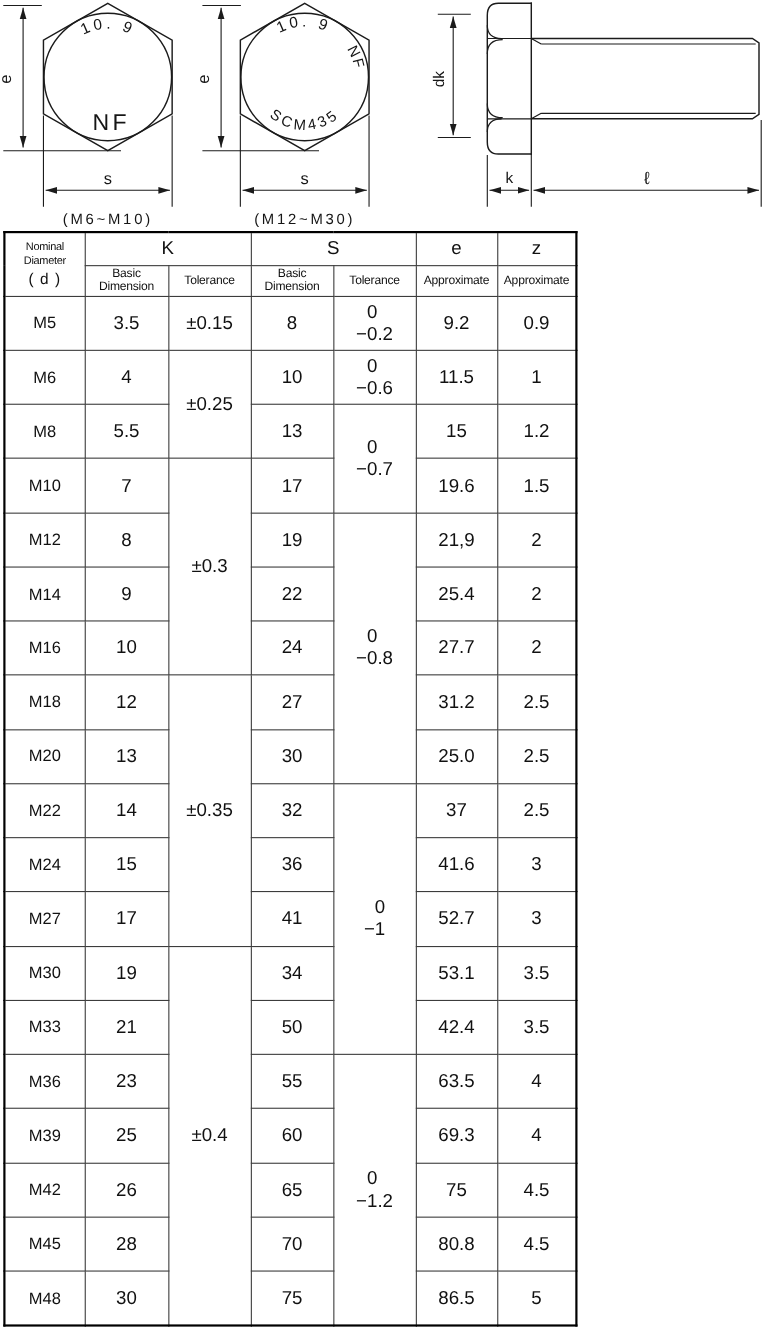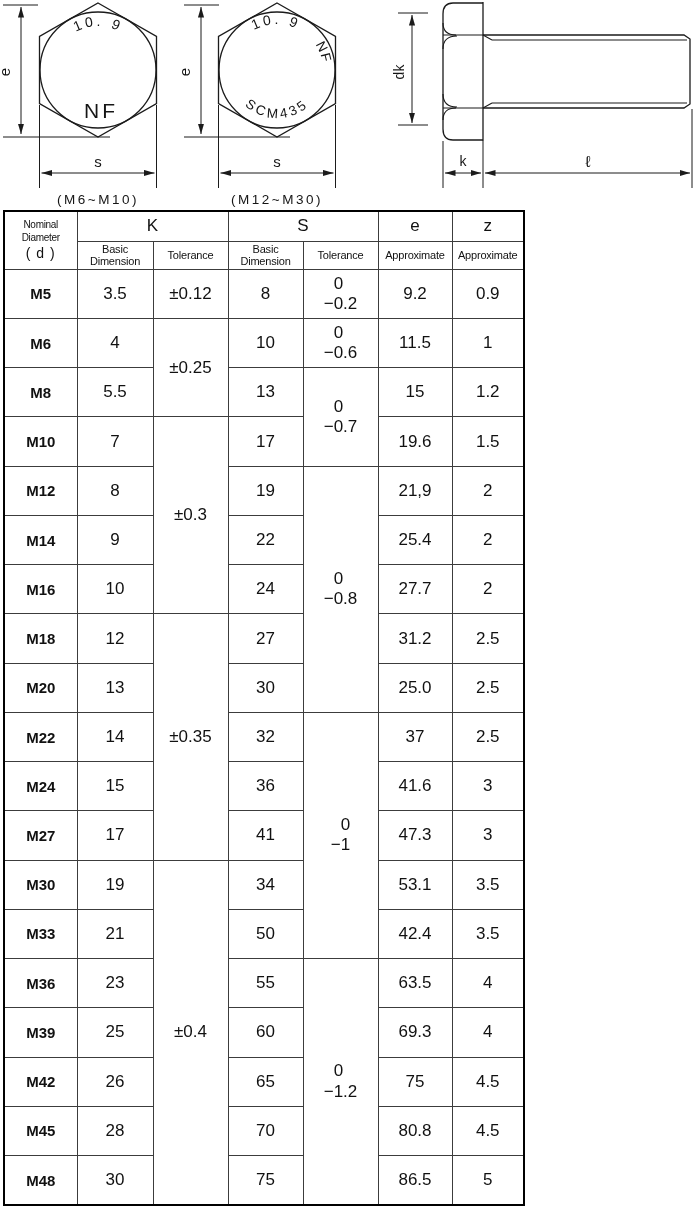--- a/index.html
+++ b/index.html
@@ -26,21 +26,21 @@
     border:1px solid #3c3c3c; text-align:center; vertical-align:middle;
     padding:0; overflow:hidden;
   }
   .hdr1 { height:30px; }
   .hdr2 { height:28px; }
   .drow { height:49px; }
   .h-small { font-size:10px; letter-spacing:-0.3px; line-height:1.25; }
   .h-d     { font-size:14px; letter-spacing:1px; margin-top:1px; }
   .h-group { font-size:17px; }
   .h-sub   { font-size:11px; letter-spacing:-0.2px; }
-  .c-d   { font-weight:bold; font-size:15px; }
+  .c-d   { font-weight:normal; font-size:15px; }
   .c-num { font-size:17px; }
   .tol   { display:inline-block; text-align:left; line-height:1.18; font-size:17px; }
   .tol span { display:block; }
   .tol .tol-top { margin-left:1.05ch; }
 </style>
 </head>
 <body>
 
 <svg width="700" height="210" viewBox="0 0 700 210">
   <defs>
@@ -145,21 +145,21 @@
     <td class="h-sub">Tolerance</td>
     <td class="h-sub">Basic Dimension</td>
     <td class="h-sub">Tolerance</td>
     <td class="h-sub">Approximate</td>
     <td class="h-sub">Approximate</td>
   </tr>
 
   <tr class="drow">
     <td class="c-d">M5</td>
     <td class="c-num">3.5</td>
-    <td class="c-num">±0.12</td>
+    <td class="c-num">±0.15</td>
     <td class="c-num">8</td>
     <td><span class="tol"><span class="tol-top">0</span><span>−0.2</span></span></td>
     <td class="c-num">9.2</td>
     <td class="c-num">0.9</td>
   </tr>
   <tr class="drow">
     <td class="c-d">M6</td>
     <td class="c-num">4</td>
     <td class="c-num" rowspan="2">±0.25</td>
     <td class="c-num">10</td>
@@ -232,21 +232,21 @@
     <td class="c-d">M24</td>
     <td class="c-num">15</td>
     <td class="c-num">36</td>
     <td class="c-num">41.6</td>
     <td class="c-num">3</td>
   </tr>
   <tr class="drow">
     <td class="c-d">M27</td>
     <td class="c-num">17</td>
     <td class="c-num">41</td>
-    <td class="c-num">47.3</td>
+    <td class="c-num">52.7</td>
     <td class="c-num">3</td>
   </tr>
   <tr class="drow">
     <td class="c-d">M30</td>
     <td class="c-num">19</td>
     <td class="c-num" rowspan="7">±0.4</td>
     <td class="c-num">34</td>
     <td class="c-num">53.1</td>
     <td class="c-num">3.5</td>
   </tr>

